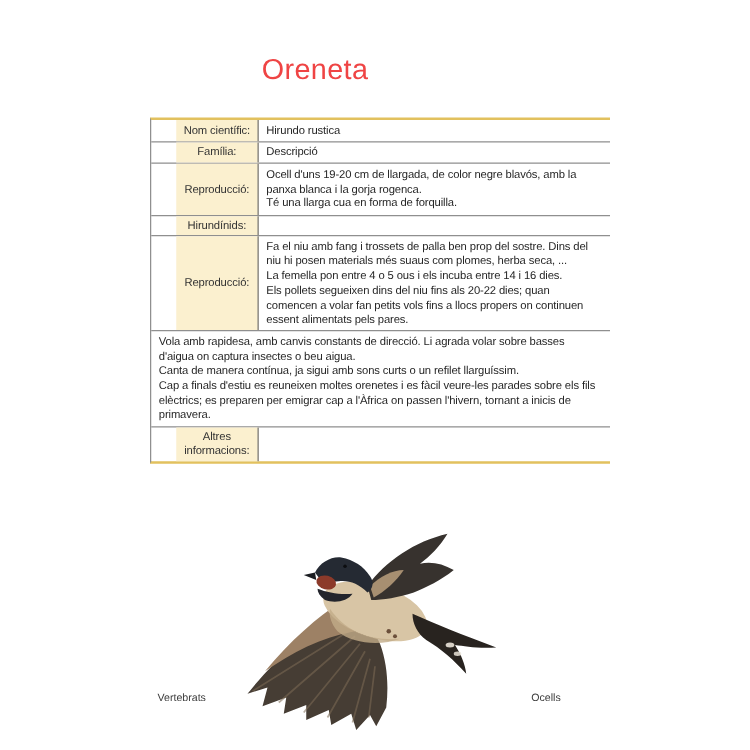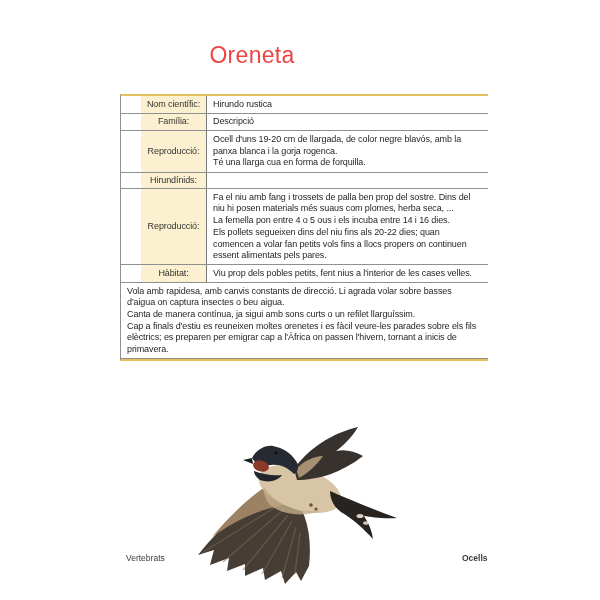--- a/index.html
+++ b/index.html
@@ -24,21 +24,21 @@
     flex:0 0 66px;width:66px;background:#fbf0cf;border-right:1px solid #777777;
     display:flex;align-items:center;justify-content:center;text-align:center;
     padding:2px 3px;color:#333333;margin-left:20px;
   }
   .cell.value{
     flex:1;padding:2.5px 6px;white-space:pre-line;color:#262626;
   }
   .italic{}
   .footer-text{position:absolute;top:553px;font-size:8.5px;color:#3c3c3c;}
   .footer-left{left:126px;}
-  .footer-right{left:462px;font-weight:bold;}
+  .footer-right{left:425px;}
   .bird{position:absolute;left:192px;top:423px;width:234px;height:168px;}
 </style>
 </head>
 <body>
 
 <div class="page-title">Oreneta</div>
 
 <div class="info-table">
   <div class="t-row">
     <div class="cell label">Nom científic:</div>
@@ -56,29 +56,26 @@
   <div class="t-row">
     <div class="cell label">Hirundínids:</div>
   </div>
   <div class="t-row">
     <div class="cell label">Reproducció:</div>
     <div class="cell value">Fa el niu amb fang i trossets de palla ben prop del sostre. Dins del niu hi posen materials més suaus com plomes, herba seca, ...
 La femella pon entre 4 o 5 ous i els incuba entre 14 i 16 dies.
 Els pollets segueixen dins del niu fins als 20-22 dies; quan comencen a volar fan petits vols fins a llocs propers on continuen essent alimentats pels pares.</div>
   </div>
   <div class="t-row">
-    <div class="cell label">Hàbitat:</div>
-    <div class="cell value">Viu prop dels pobles petits, fent nius a l'interior de les cases velles.</div>
-  </div>
-  <div class="t-row">
     <div class="cell value">Vola amb rapidesa, amb canvis constants de direcció. Li agrada volar sobre basses d'aigua on captura insectes o beu aigua.
 Canta de manera contínua, ja sigui amb sons curts o un refilet llarguíssim.
 Cap a finals d'estiu es reuneixen moltes orenetes i es fàcil veure-les parades sobre els fils elèctrics; es preparen per emigrar cap a l'Àfrica on passen l'hivern, tornant a inicis de primavera.</div>
   </div>
   <div class="t-row">
+    <div class="cell label">Altres informacions:</div>
   </div>
 </div>
 
 <svg class="bird" viewBox="0 0 234 168" xmlns="http://www.w3.org/2000/svg" aria-hidden="true">
 
   <g>
     <path d="M 86,60 C 58,78 28,104 6,132 L 22,127 L 18,142 L 37,135 L 35,148 L 53,141 L 53,153 L 71,145 L 73,157 L 89,148 L 93,161 L 104,149 L 109,158 L 117,143 C 119,126 118,108 112,92 C 106,79 97,67 86,60 Z" fill="#463d34"></path>
     <path d="M 90,80 L 10,130 M 92,86 L 31,139 M 96,92 L 51,147 M 100,98 L 70,151 M 104,104 L 90,155 M 108,110 L 103,151" stroke="#7d6b56" stroke-width="1.4" fill="none" opacity="0.55"></path>
 
     <path d="M 82,58 C 62,70 40,90 20,114 C 42,99 64,87 92,82 C 90,72 87,64 82,58 Z" fill="#9d8165"></path>

